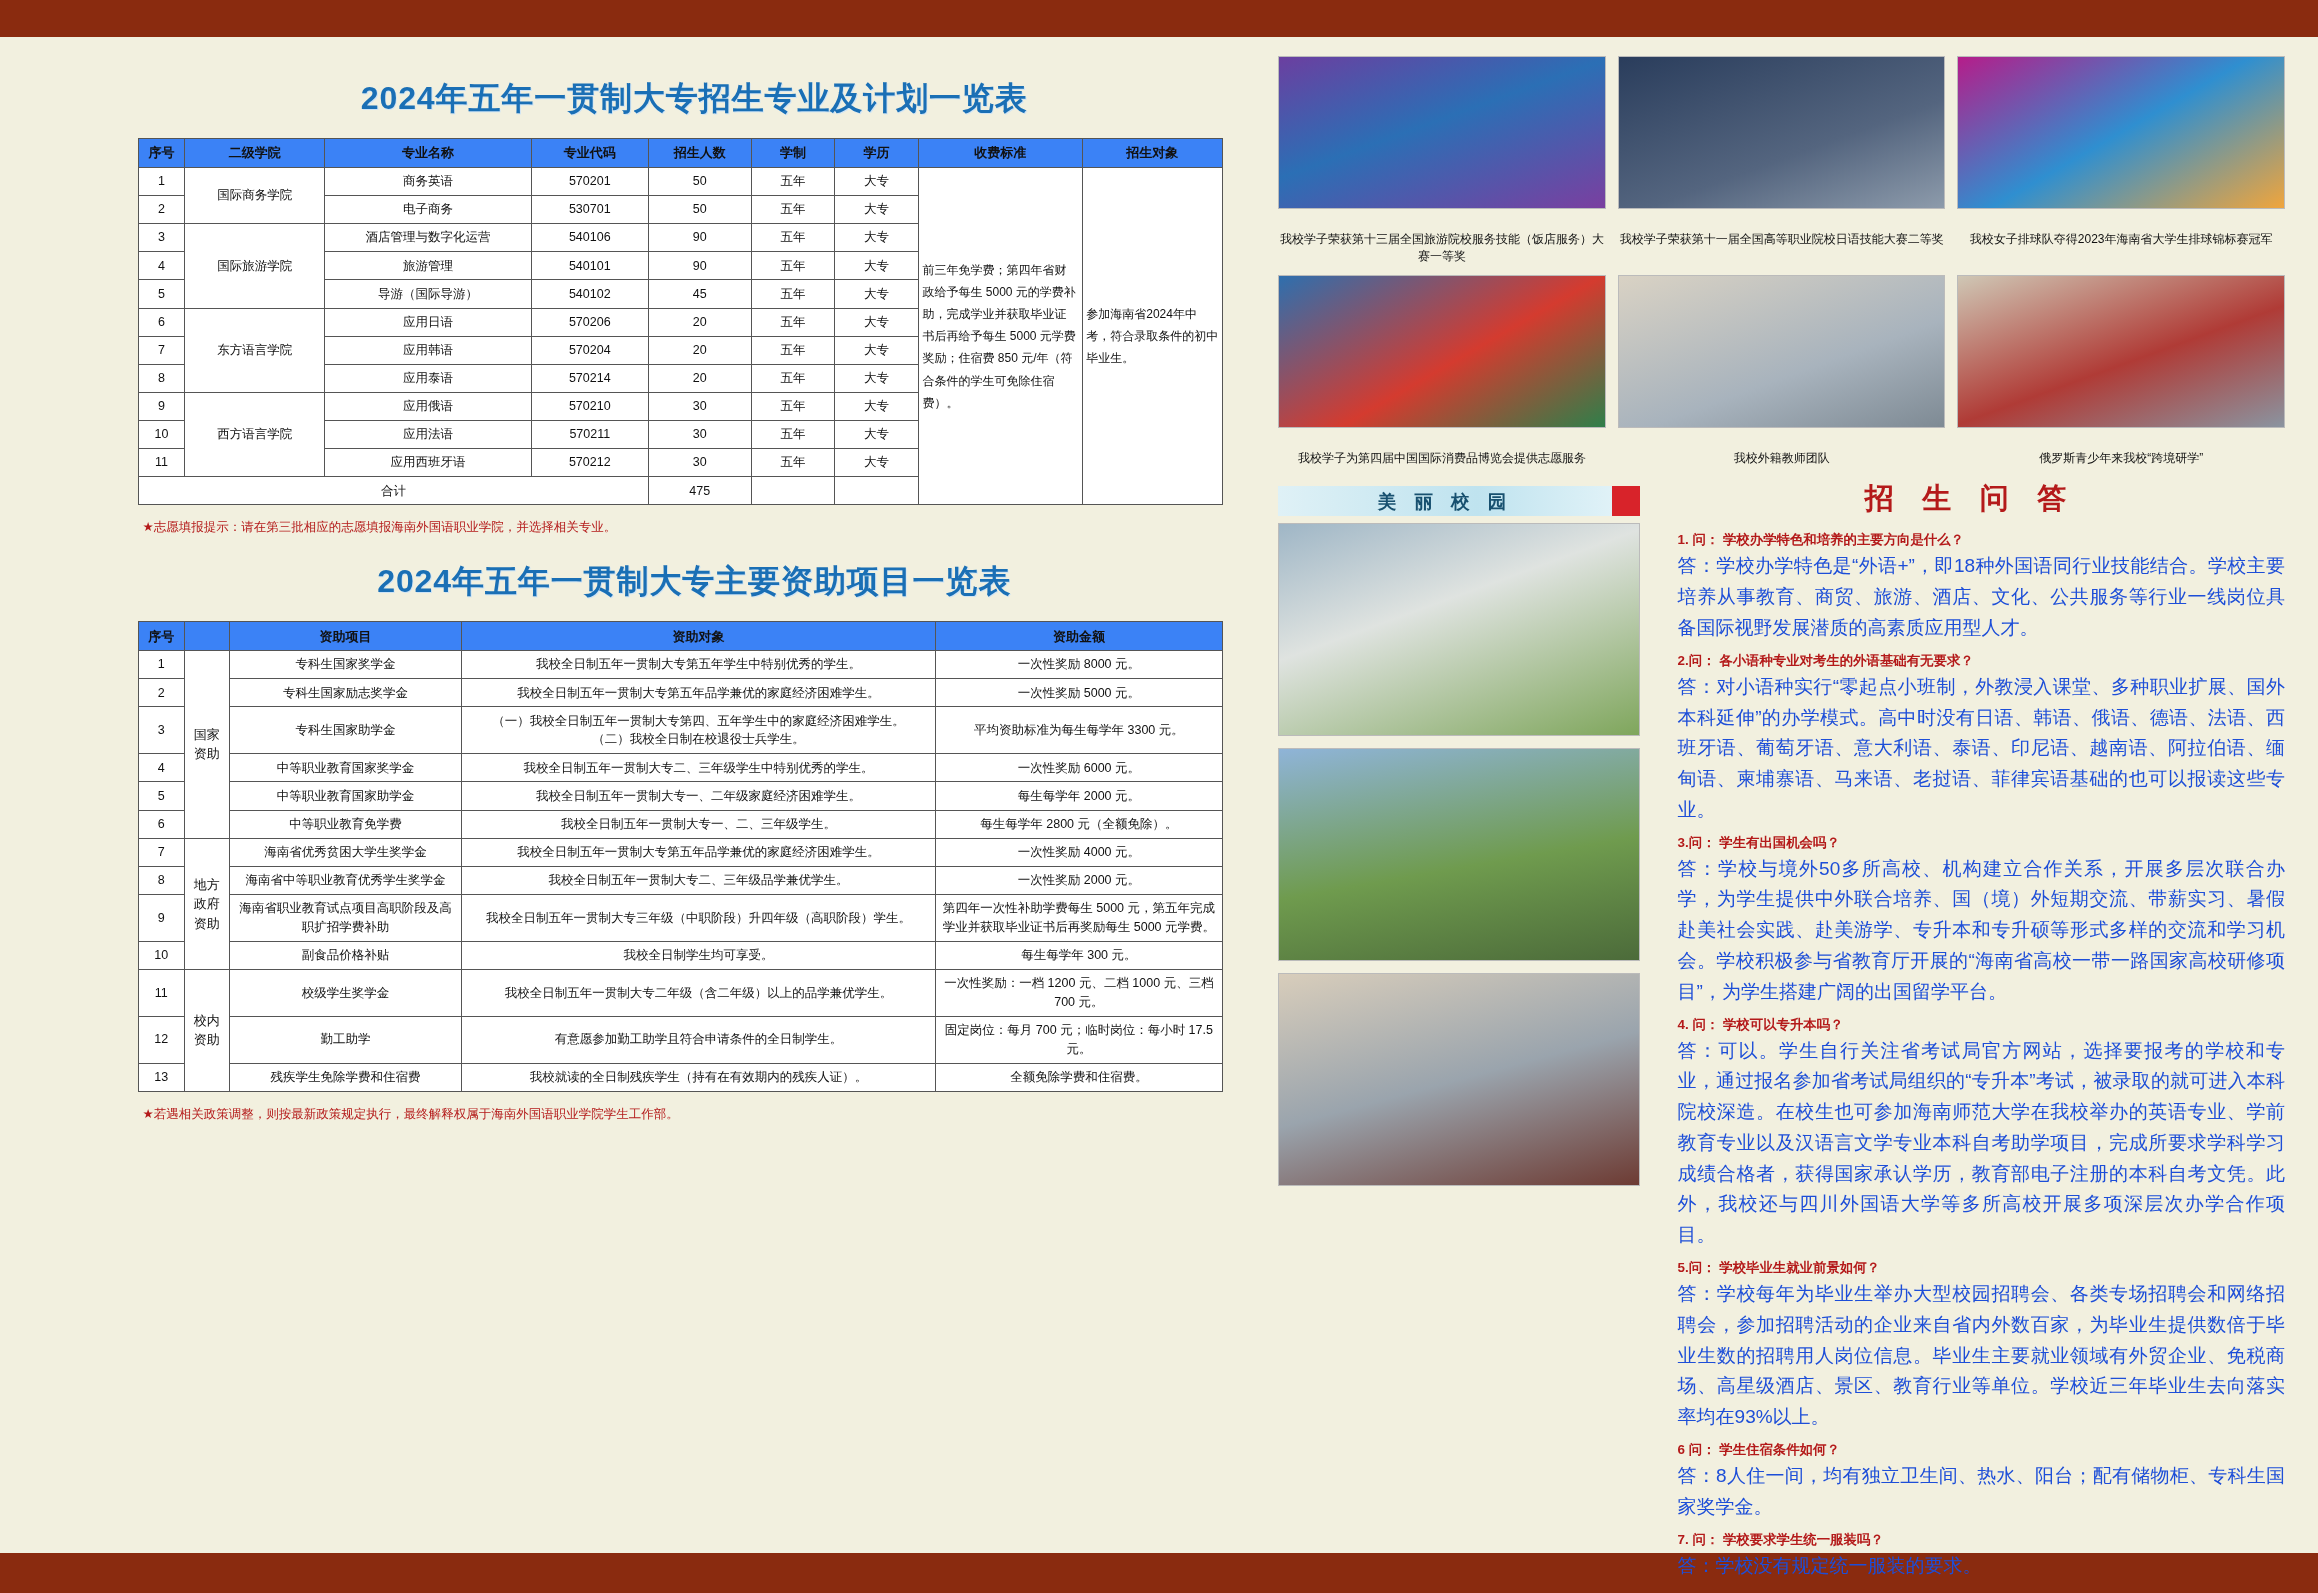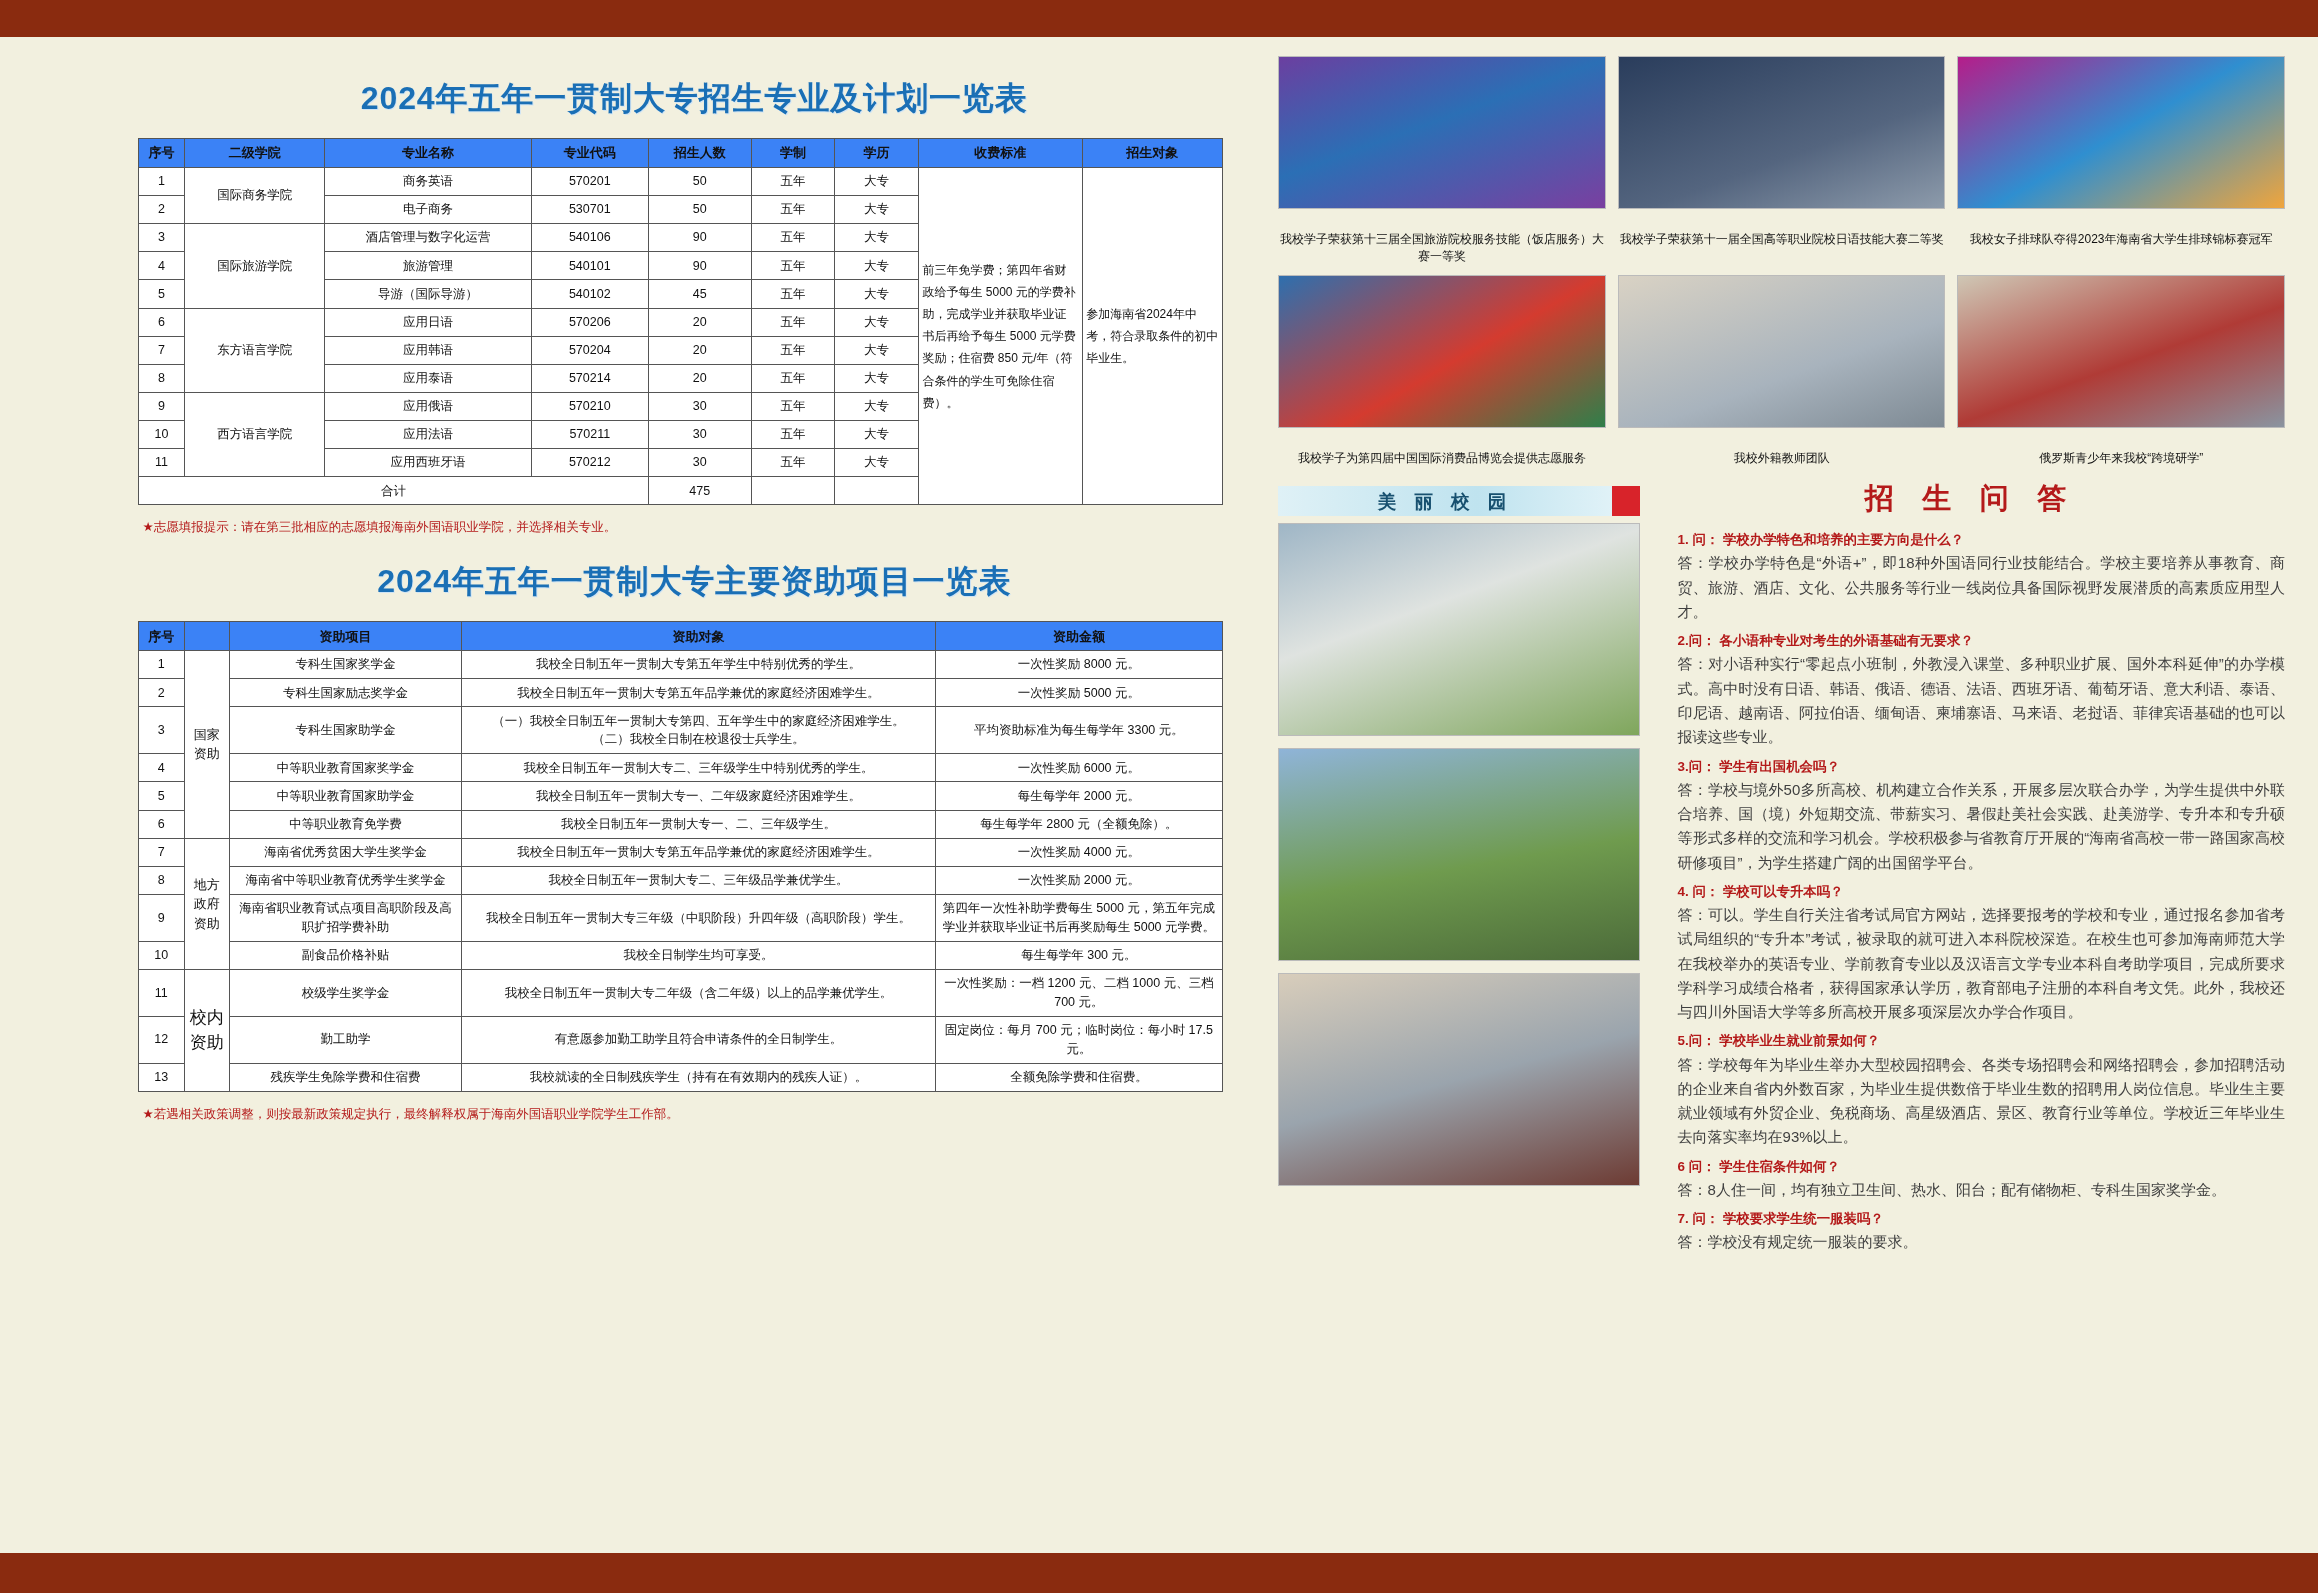--- a/index.html
+++ b/index.html
@@ -57,21 +57,21 @@
   .banner .txt{
     flex:1;text-align:center;font-size:18.5px;letter-spacing:6.5px;color:#17506f;font-weight:bold;
   }
   .banner .red{width:28px;height:30px;background:#d8232a;}
 
   .qa-title{
     text-align:center;color:#b41a1a;font-size:29px;font-weight:bold;
     letter-spacing:10.2px;margin:2.8px 0 10.2px 0;
   }
   .qa-q{color:#b41a1a;font-size:13.4px;font-weight:bold;line-height:1.65;margin-top:6px;}
-  .qa-a{color:#404040;font-size:15px;line-height:1.62;text-align:justify;text-indent:0;}
+  .qa-a{color:#1d4ed8;font-size:19px;line-height:1.62;text-align:justify;text-indent:0;}
   .indent{margin-left:21.3px;}
 
   .campus{display:flex;flex-direction:column;gap:12px;}
   .cimg{width:100%;height:213px;border:0.5px solid #bbb;box-sizing:border-box;overflow:hidden;position:relative;}
 
   .split{display:flex;gap:16px;}
   .split .lcol{width:362px;}
   .split .rcol{flex:1;}
 
   
@@ -286,21 +286,21 @@
             <td class="lft">第四年一次性补助学费每生 5000 元，第五年完成学业并获取毕业证书后再奖励每生 5000 元学费。</td>
           </tr>
           <tr>
             <td>10</td>
             <td class="lft">副食品价格补贴</td>
             <td class="lft">我校全日制学生均可享受。</td>
             <td class="lft">每生每学年 300 元。</td>
           </tr>
           <tr>
             <td>11</td>
-            <td rowspan="3" style="font-size:17px;">校内资助</td>
+            <td rowspan="3" style="font-size:13px;">校内资助</td>
             <td class="lft">校级学生奖学金</td>
             <td class="lft">我校全日制五年一贯制大专二年级（含二年级）以上的品学兼优学生。</td>
             <td class="lft">一次性奖励：一档 1200 元、二档 1000 元、三档 700 元。</td>
           </tr>
           <tr>
             <td>12</td>
             <td class="lft">勤工助学</td>
             <td class="lft">有意愿参加勤工助学且符合申请条件的全日制学生。</td>
             <td class="lft">固定岗位：每月 700 元；临时岗位：每小时 17.5 元。</td>
           </tr>

